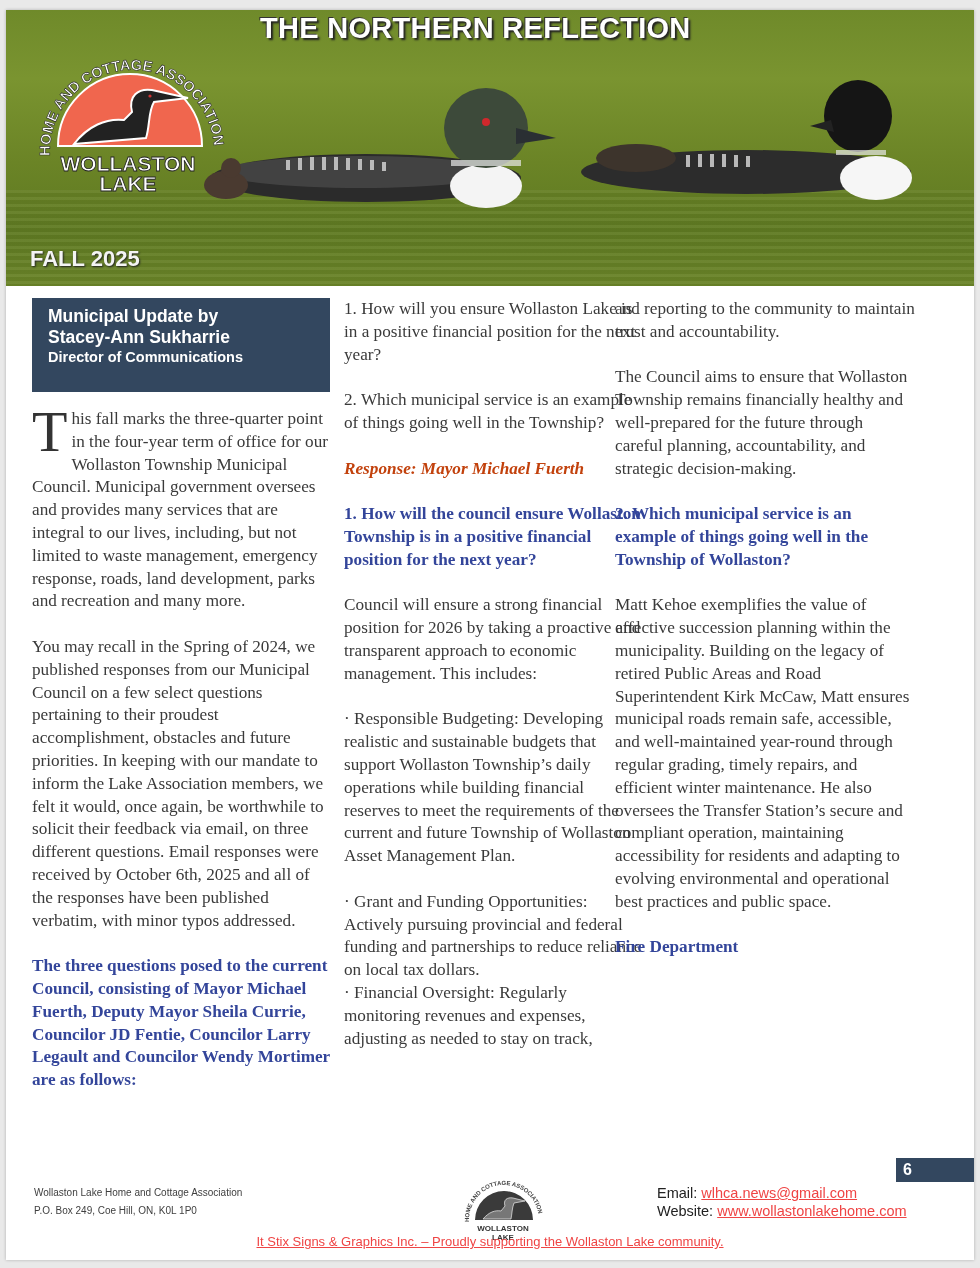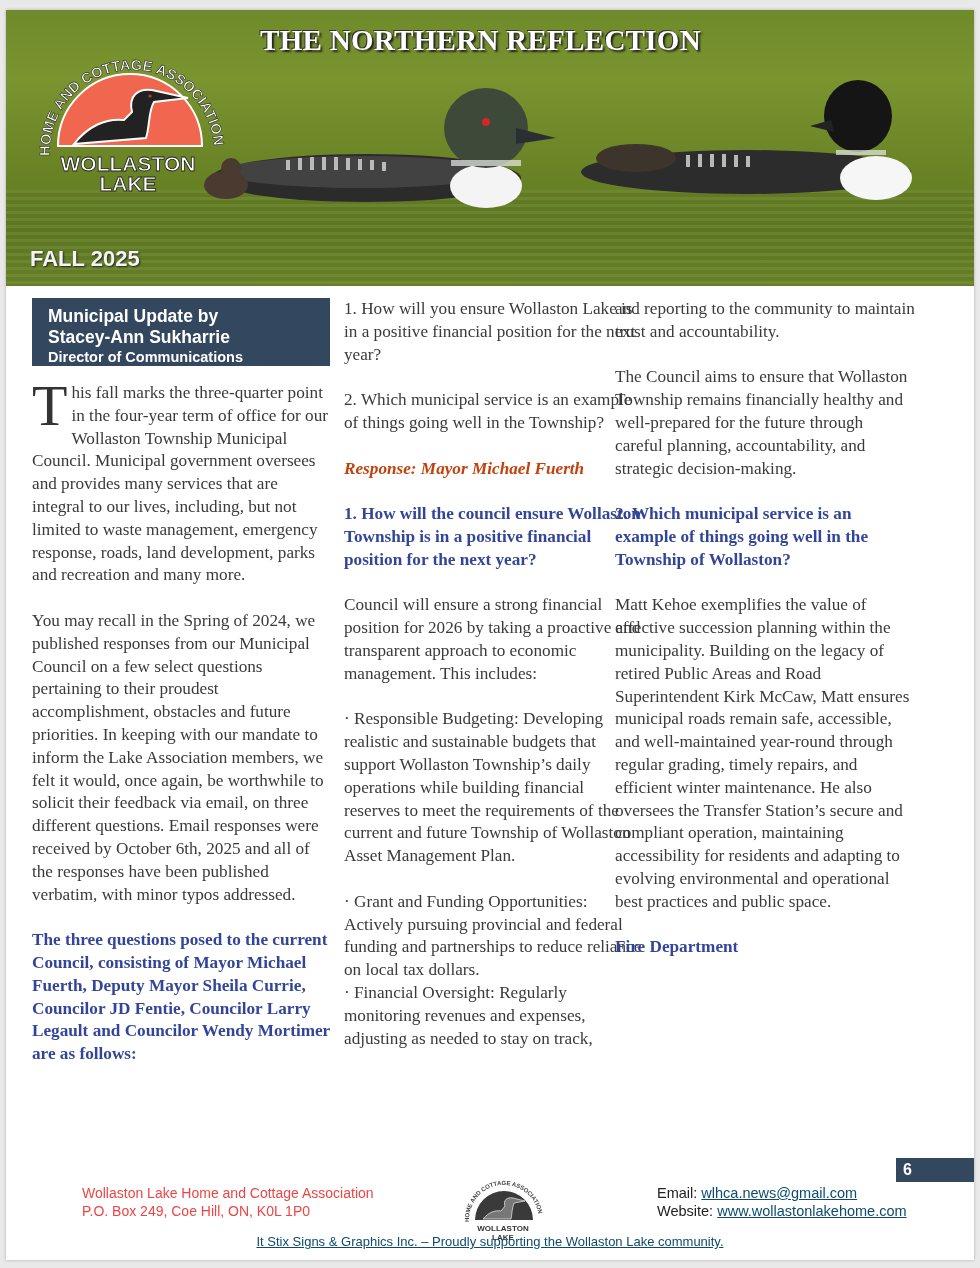--- a/index.html
+++ b/index.html
@@ -15,60 +15,60 @@
     .banner {
       position: absolute; left: 0; top: 0; width: 968px; height: 276px; overflow: hidden;
       background: linear-gradient(180deg, #6f8a2a 0%, #7a9430 25%, #6b8426 55%, #5f7a22 80%, #6a8428 100%);
     }
     .banner .water {
       position: absolute; left: 0; top: 180px; width: 968px; height: 96px;
       background: repeating-linear-gradient(180deg, rgba(255,255,255,0.05) 0px, rgba(255,255,255,0.05) 3px, rgba(0,0,0,0.04) 3px, rgba(0,0,0,0.04) 7px);
     }
     .loon { position: absolute; }
     .title {
-      position: absolute; left: 254px; top: 14px; font-family: Liberation Serif, serif;
+      position: absolute; left: 254px; top: 2px; font-family: Liberation Sans, sans-serif;
       font-weight: bold; font-size: 29px; color: #ffffff; letter-spacing: 0.3px;
       text-shadow: 2px 2px 2px #222, -1px -1px 0 #333;
     }
     .season {
       position: absolute; left: 24px; top: 236px; font-family: "Liberation Sans", sans-serif;
       font-weight: bold; font-size: 22px; color: #f4f4f4; text-shadow: 1px 1px 2px #222;
     }
     .logo { position: absolute; left: 22px; top: 16px; width: 200px; height: 170px; }
 
     
     .col { position: absolute; top: 288px; font-size: 17.2px; line-height: 22.8px; color: #3a3a3a; }
     .col p { margin: 0 0 22.8px 0; }
     .col1 { left: 26px; width: 300px; }
     .col2 { left: 338px; width: 298px; top: 288px; }
     .col3 { left: 609px; width: 300px; top: 288px; }
     .byline-box {
       background: #33475f; color: #ffffff; font-family: "Liberation Sans", sans-serif;
-      padding: 8px 12px 0 16px; margin: 0 0 16px 0; width: 270px;
+      padding: 8px 12px 26px 16px; margin: 0 0 16px 0; width: 270px;
     }
     .byline-box .l1, .byline-box .l2 { font-weight: bold; font-size: 17.5px; line-height: 21px; }
     .byline-box .l3 { font-weight: bold; font-size: 14.5px; line-height: 18px; }
     .dropcap {
       float: left; font-size: 58px; line-height: 44px; padding: 2px 4px 0 0; color: #333;
     }
     .blue { color: #33459a; font-weight: bold; }
     .blue-italic { color: #c2410c; font-weight: bold; font-style: italic; }
     .tight { margin-bottom: 0 !important; }
 
     
     .footer-left {
       position: absolute; left: 28px; top: 1174px; font-family: "Liberation Sans", sans-serif;
-      font-size: 14px; line-height: 18px; color: #ef4444; margin-left: 48px;
+      font-size: 10px; line-height: 18px; color: #404040;
     }
     .footer-logo { position: absolute; left: 455px; top: 1160px; width: 84px; height: 72px; }
     .footer-right {
       position: absolute; left: 651px; top: 1174px; font-family: "Liberation Sans", sans-serif;
       font-size: 14.5px; line-height: 18px; color: #222;
     }
-    .footer-right a, .sponsor a { color: #0c4a6e; text-decoration: underline; }
+    .footer-right a, .sponsor a { color: #ef4444; text-decoration: underline; }
     .page-num {
       position: absolute; left: 890px; top: 1148px; width: 78px; height: 24px; background: #33475f;
       color: #fff; font-family: "Liberation Sans", sans-serif; font-weight: bold; font-size: 16px;
       line-height: 24px; padding-left: 7px; box-sizing: border-box;
     }
     .sponsor {
       position: absolute; left: 0; width: 968px; top: 1224px; text-align: center;
       font-family: "Liberation Sans", sans-serif; font-size: 13px;
     }
   </style>

